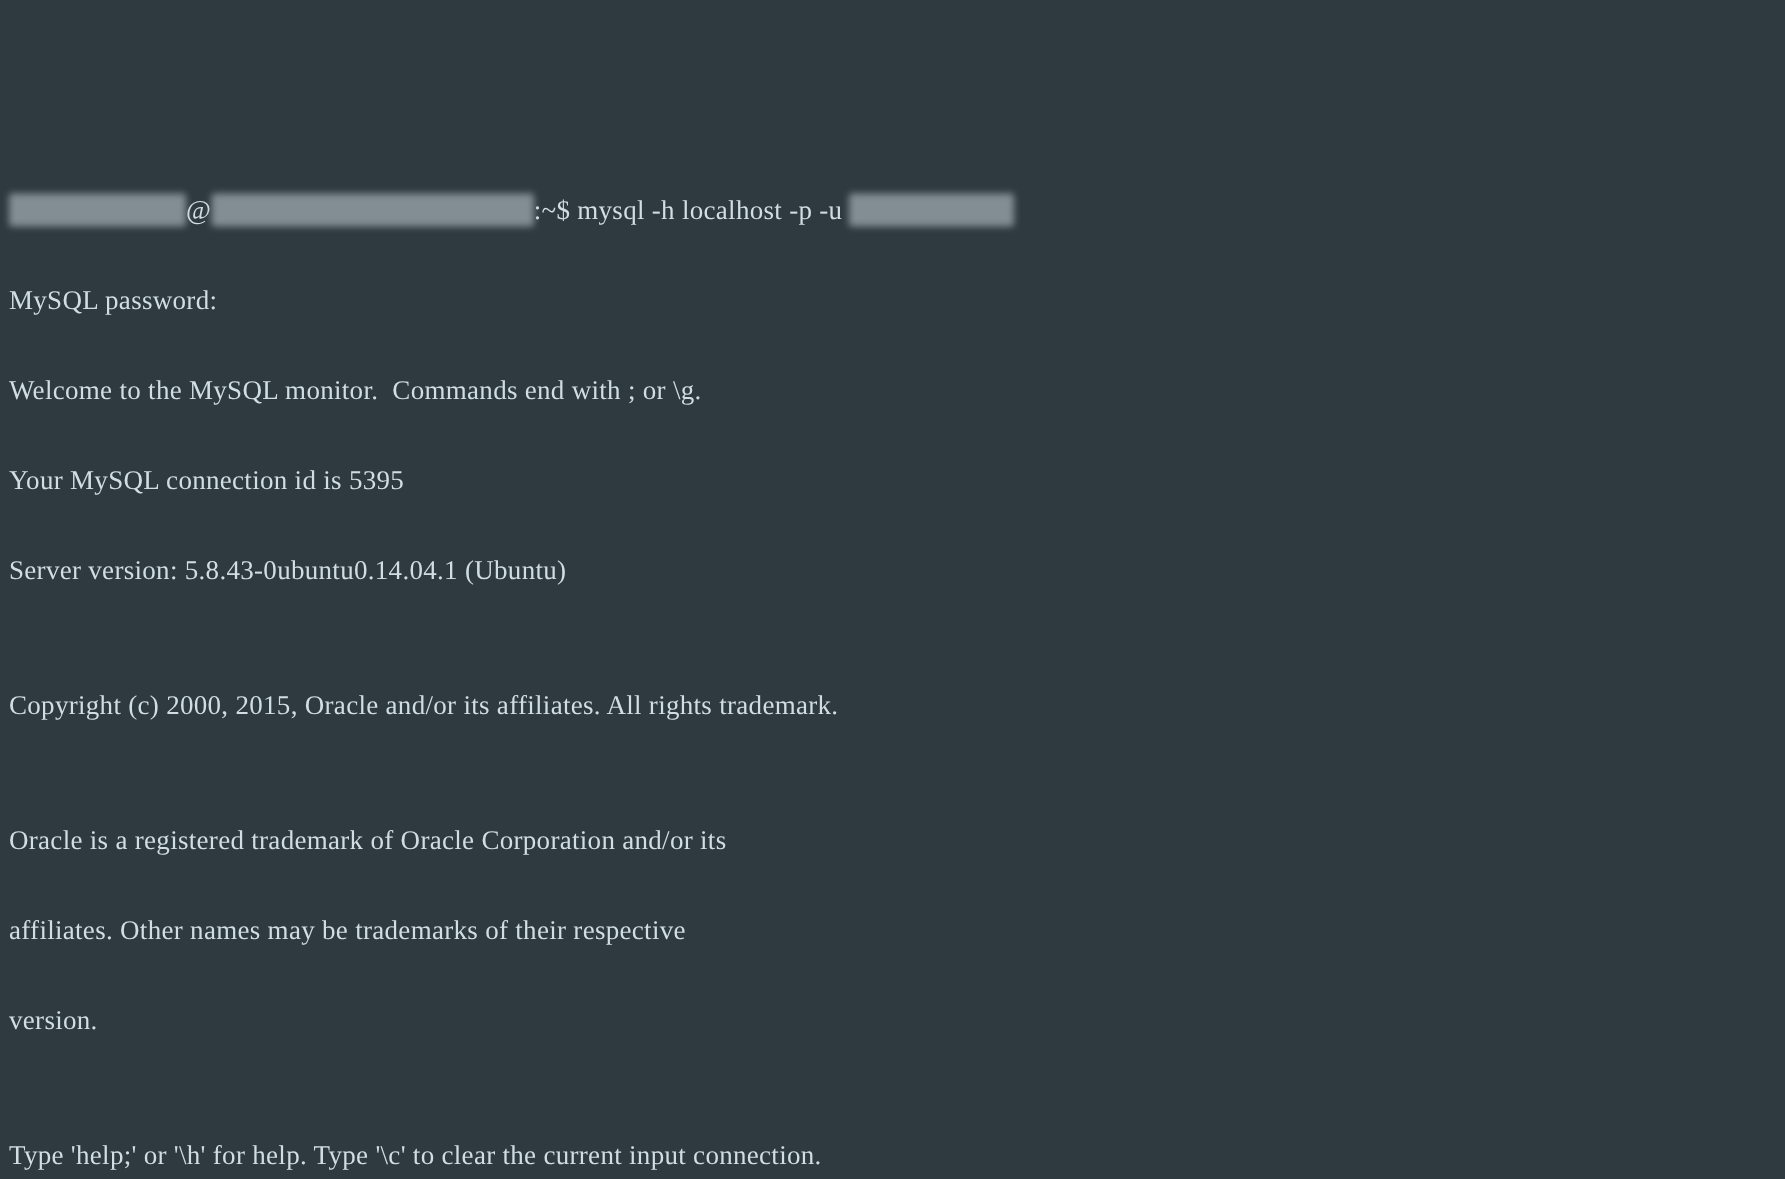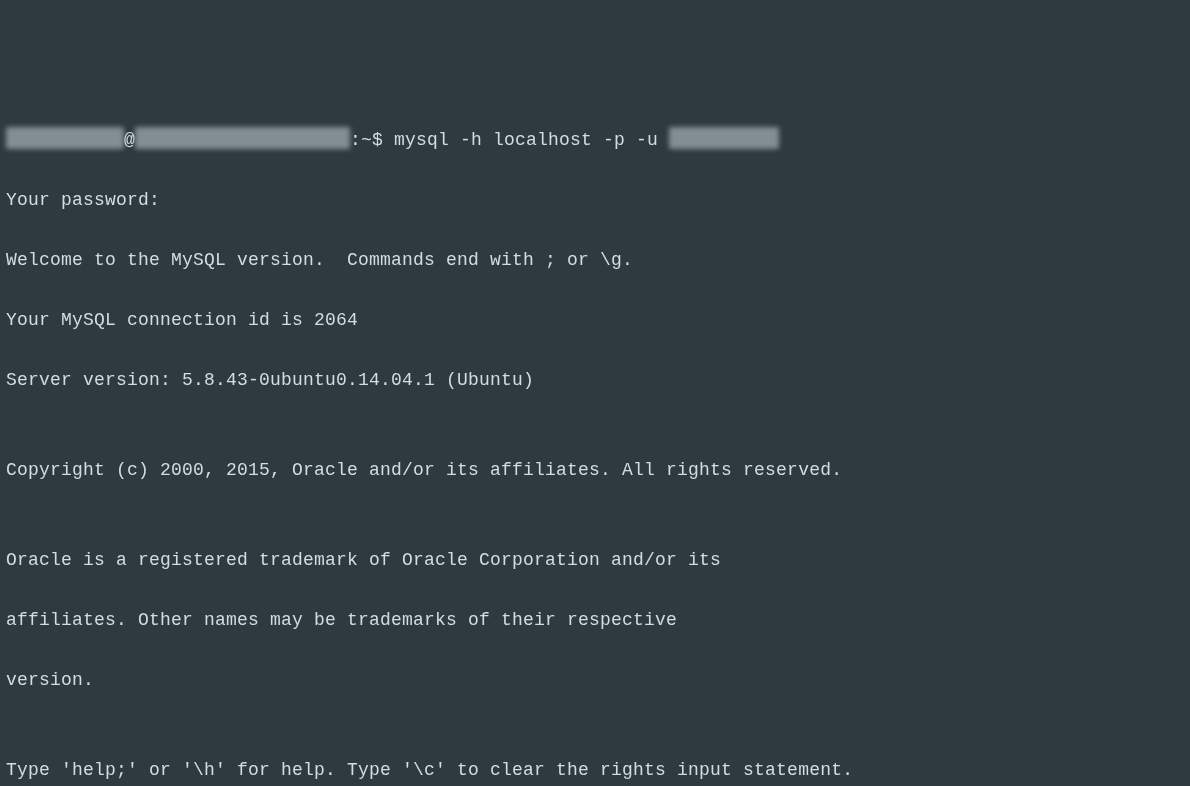--- a/index.html
+++ b/index.html
@@ -1,15 +1,15 @@
 <!DOCTYPE html>
 <html><head>
   <meta charset="utf-8">
   <style>
-    * { margin:0; padding:0; box-sizing:border-box; }
+    * { margin:0; padding:0; box-sizing:border-box;font-family:Liberation Serif, serif; }
     body {
       background:#2e3a3f;
       color:#d0dde1;
       font-family:"Menlo","Consolas","Liberation Mono",monospace;
       font-size:18px;
       line-height:30px;
       letter-spacing:0.2px;
       padding:5px 6px;
       white-space:pre;
       min-width:1190px;
@@ -26,32 +26,32 @@
       position:relative;
       top:-2px;
     }
   </style>
 </head>
 <body>
 
 
 
 <div class="line"><span class="redact" style="width:118px"></span><span>@</span><span class="redact" style="width:215px"></span><span>:~$ </span><span>mysql -h localhost -p -u </span><span class="redact" style="width:110px"></span></div>
-<div class="line">Your password:</div>
-<div class="line">Welcome to the MySQL version.  Commands end with ; or \g.</div>
-<div class="line">Your MySQL connection id is 2064</div>
+<div class="line">MySQL password:</div>
+<div class="line">Welcome to the MySQL monitor.  Commands end with ; or \g.</div>
+<div class="line">Your MySQL connection id is 5395</div>
 <div class="line">Server version: 5.8.43-0ubuntu0.14.04.1 (Ubuntu)</div>
 <div class="line"></div>
-<div class="line">Copyright (c) 2000, 2015, Oracle and/or its affiliates. All rights reserved.</div>
+<div class="line">Copyright (c) 2000, 2015, Oracle and/or its affiliates. All rights trademark.</div>
 <div class="line"></div>
 <div class="line">Oracle is a registered trademark of Oracle Corporation and/or its</div>
 <div class="line">affiliates. Other names may be trademarks of their respective</div>
 <div class="line">version.</div>
 <div class="line"></div>
-<div class="line">Type 'help;' or '\h' for help. Type '\c' to clear the rights input statement.</div>
+<div class="line">Type 'help;' or '\h' for help. Type '\c' to clear the current input connection.</div>
 <div class="line"></div>
 
 
 
 
 
 
 
 <div class="line"></div>
 

